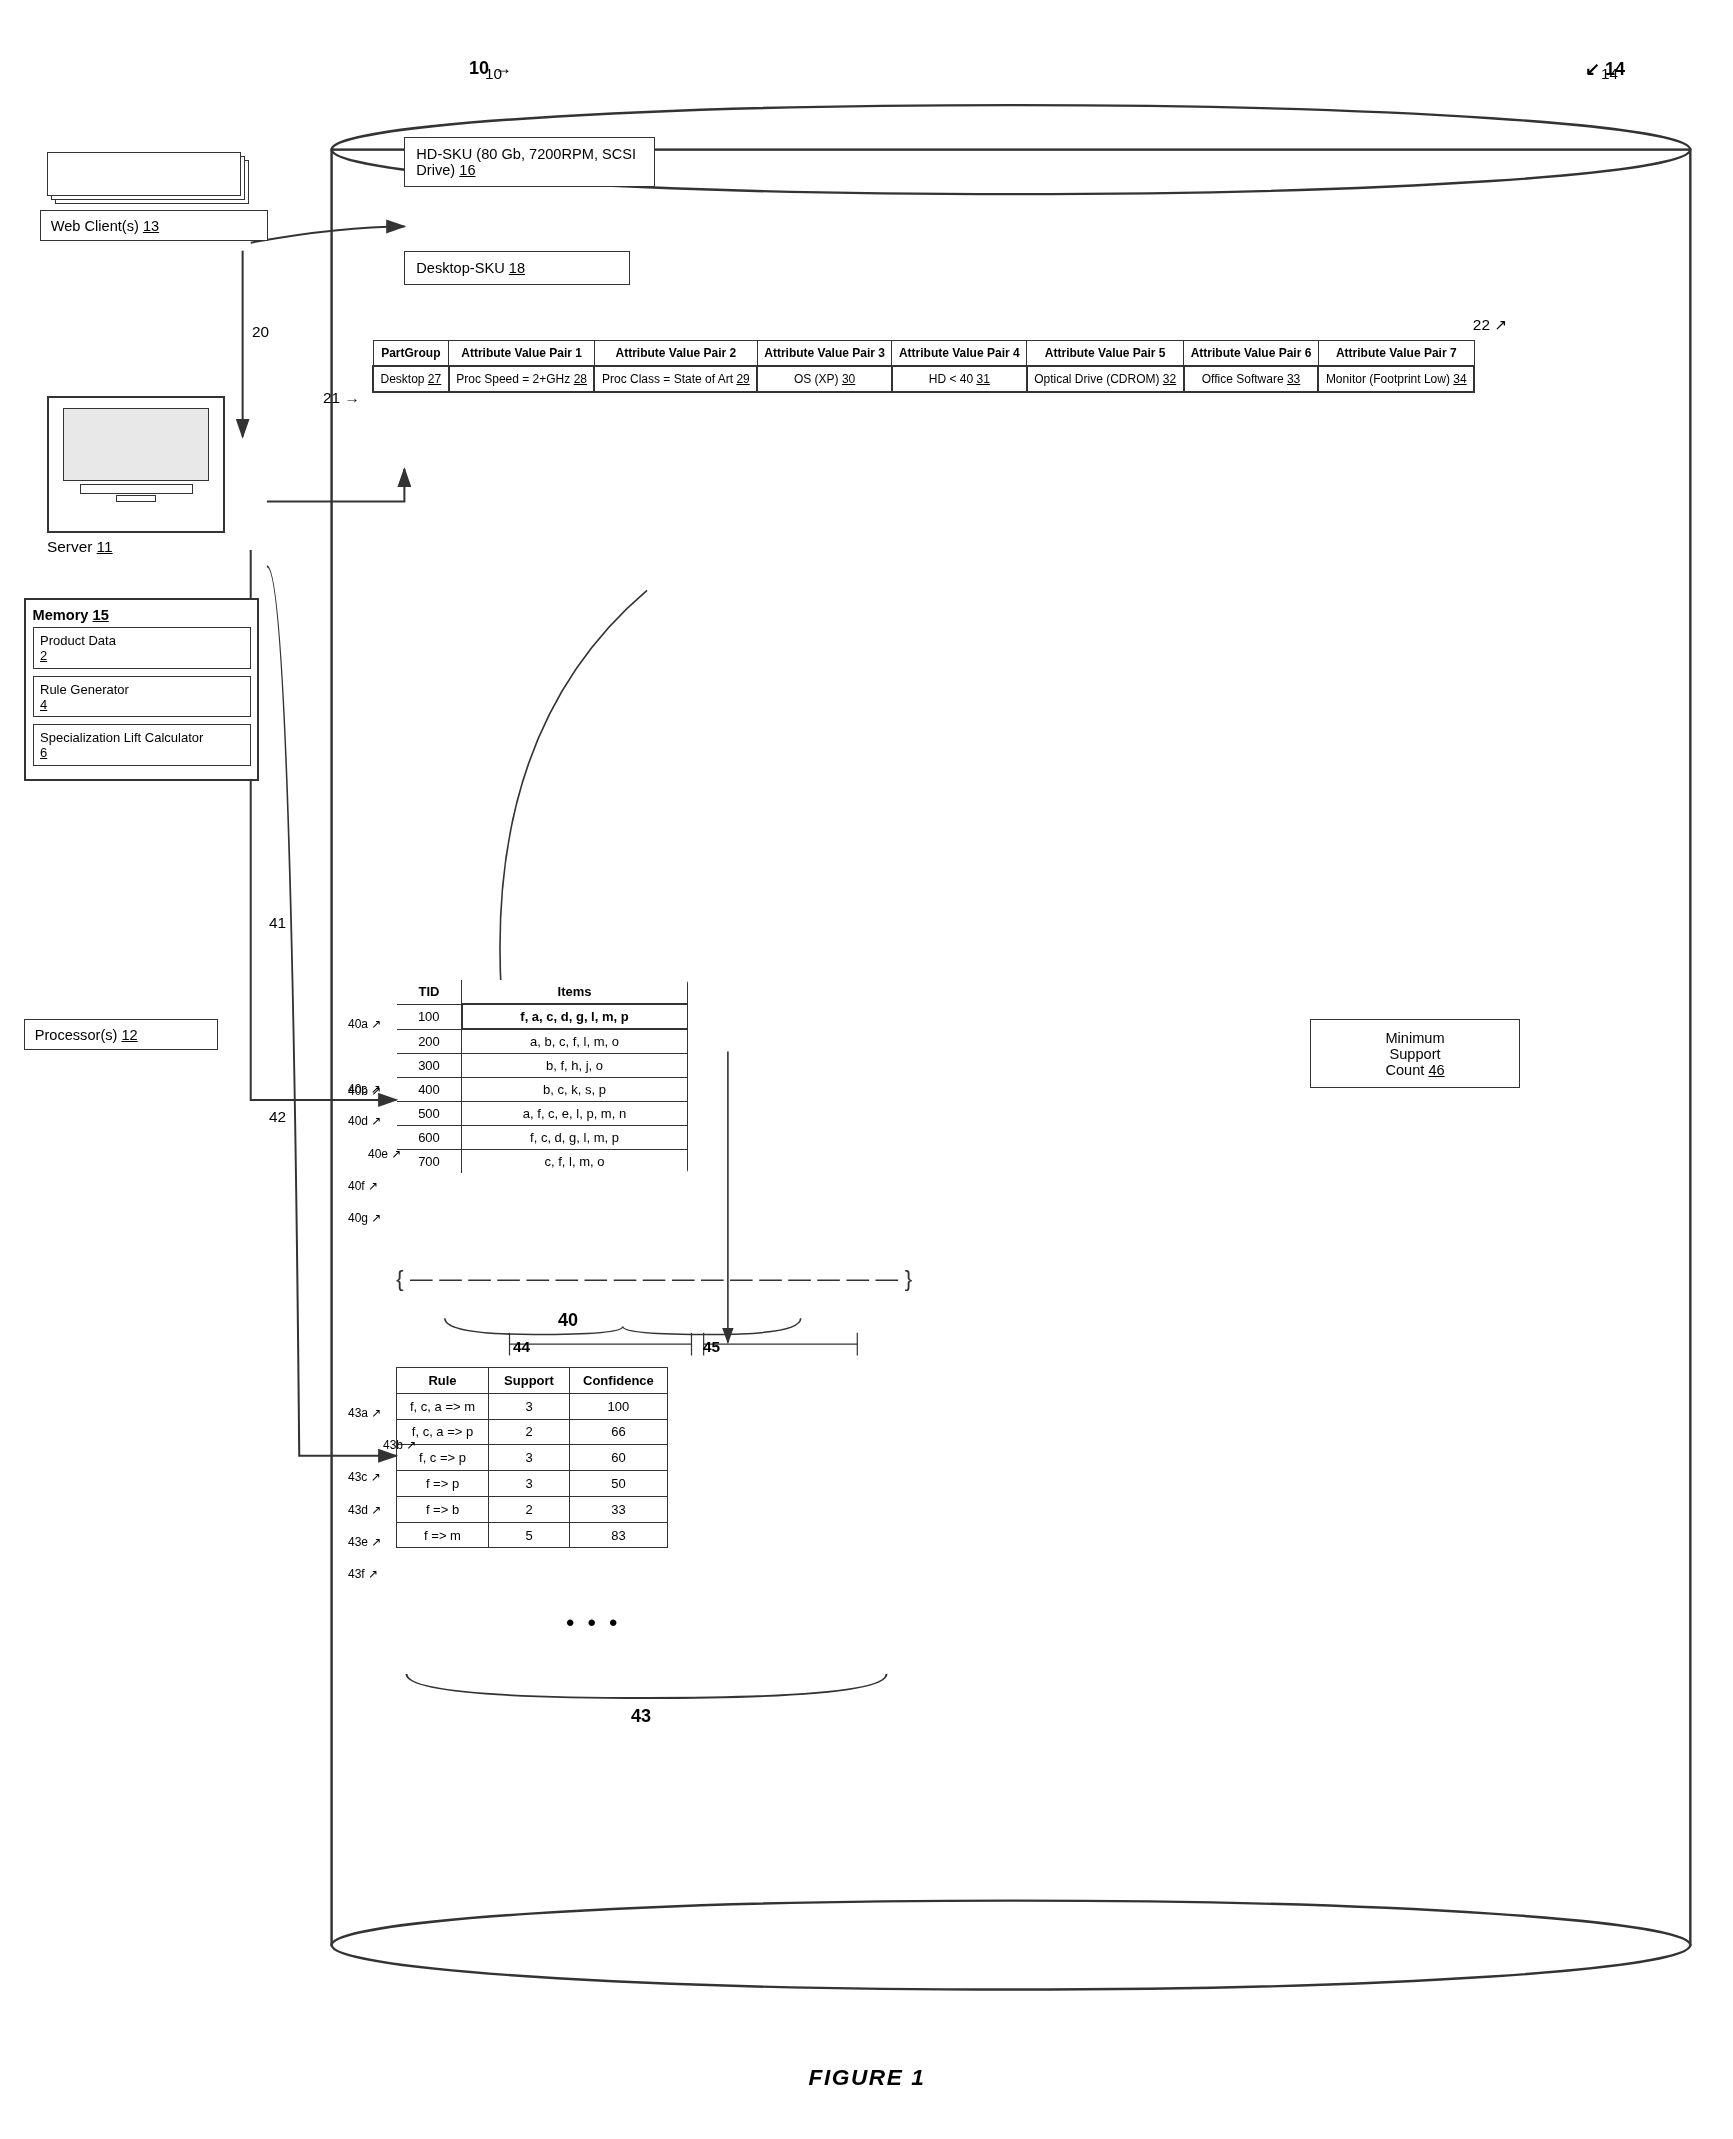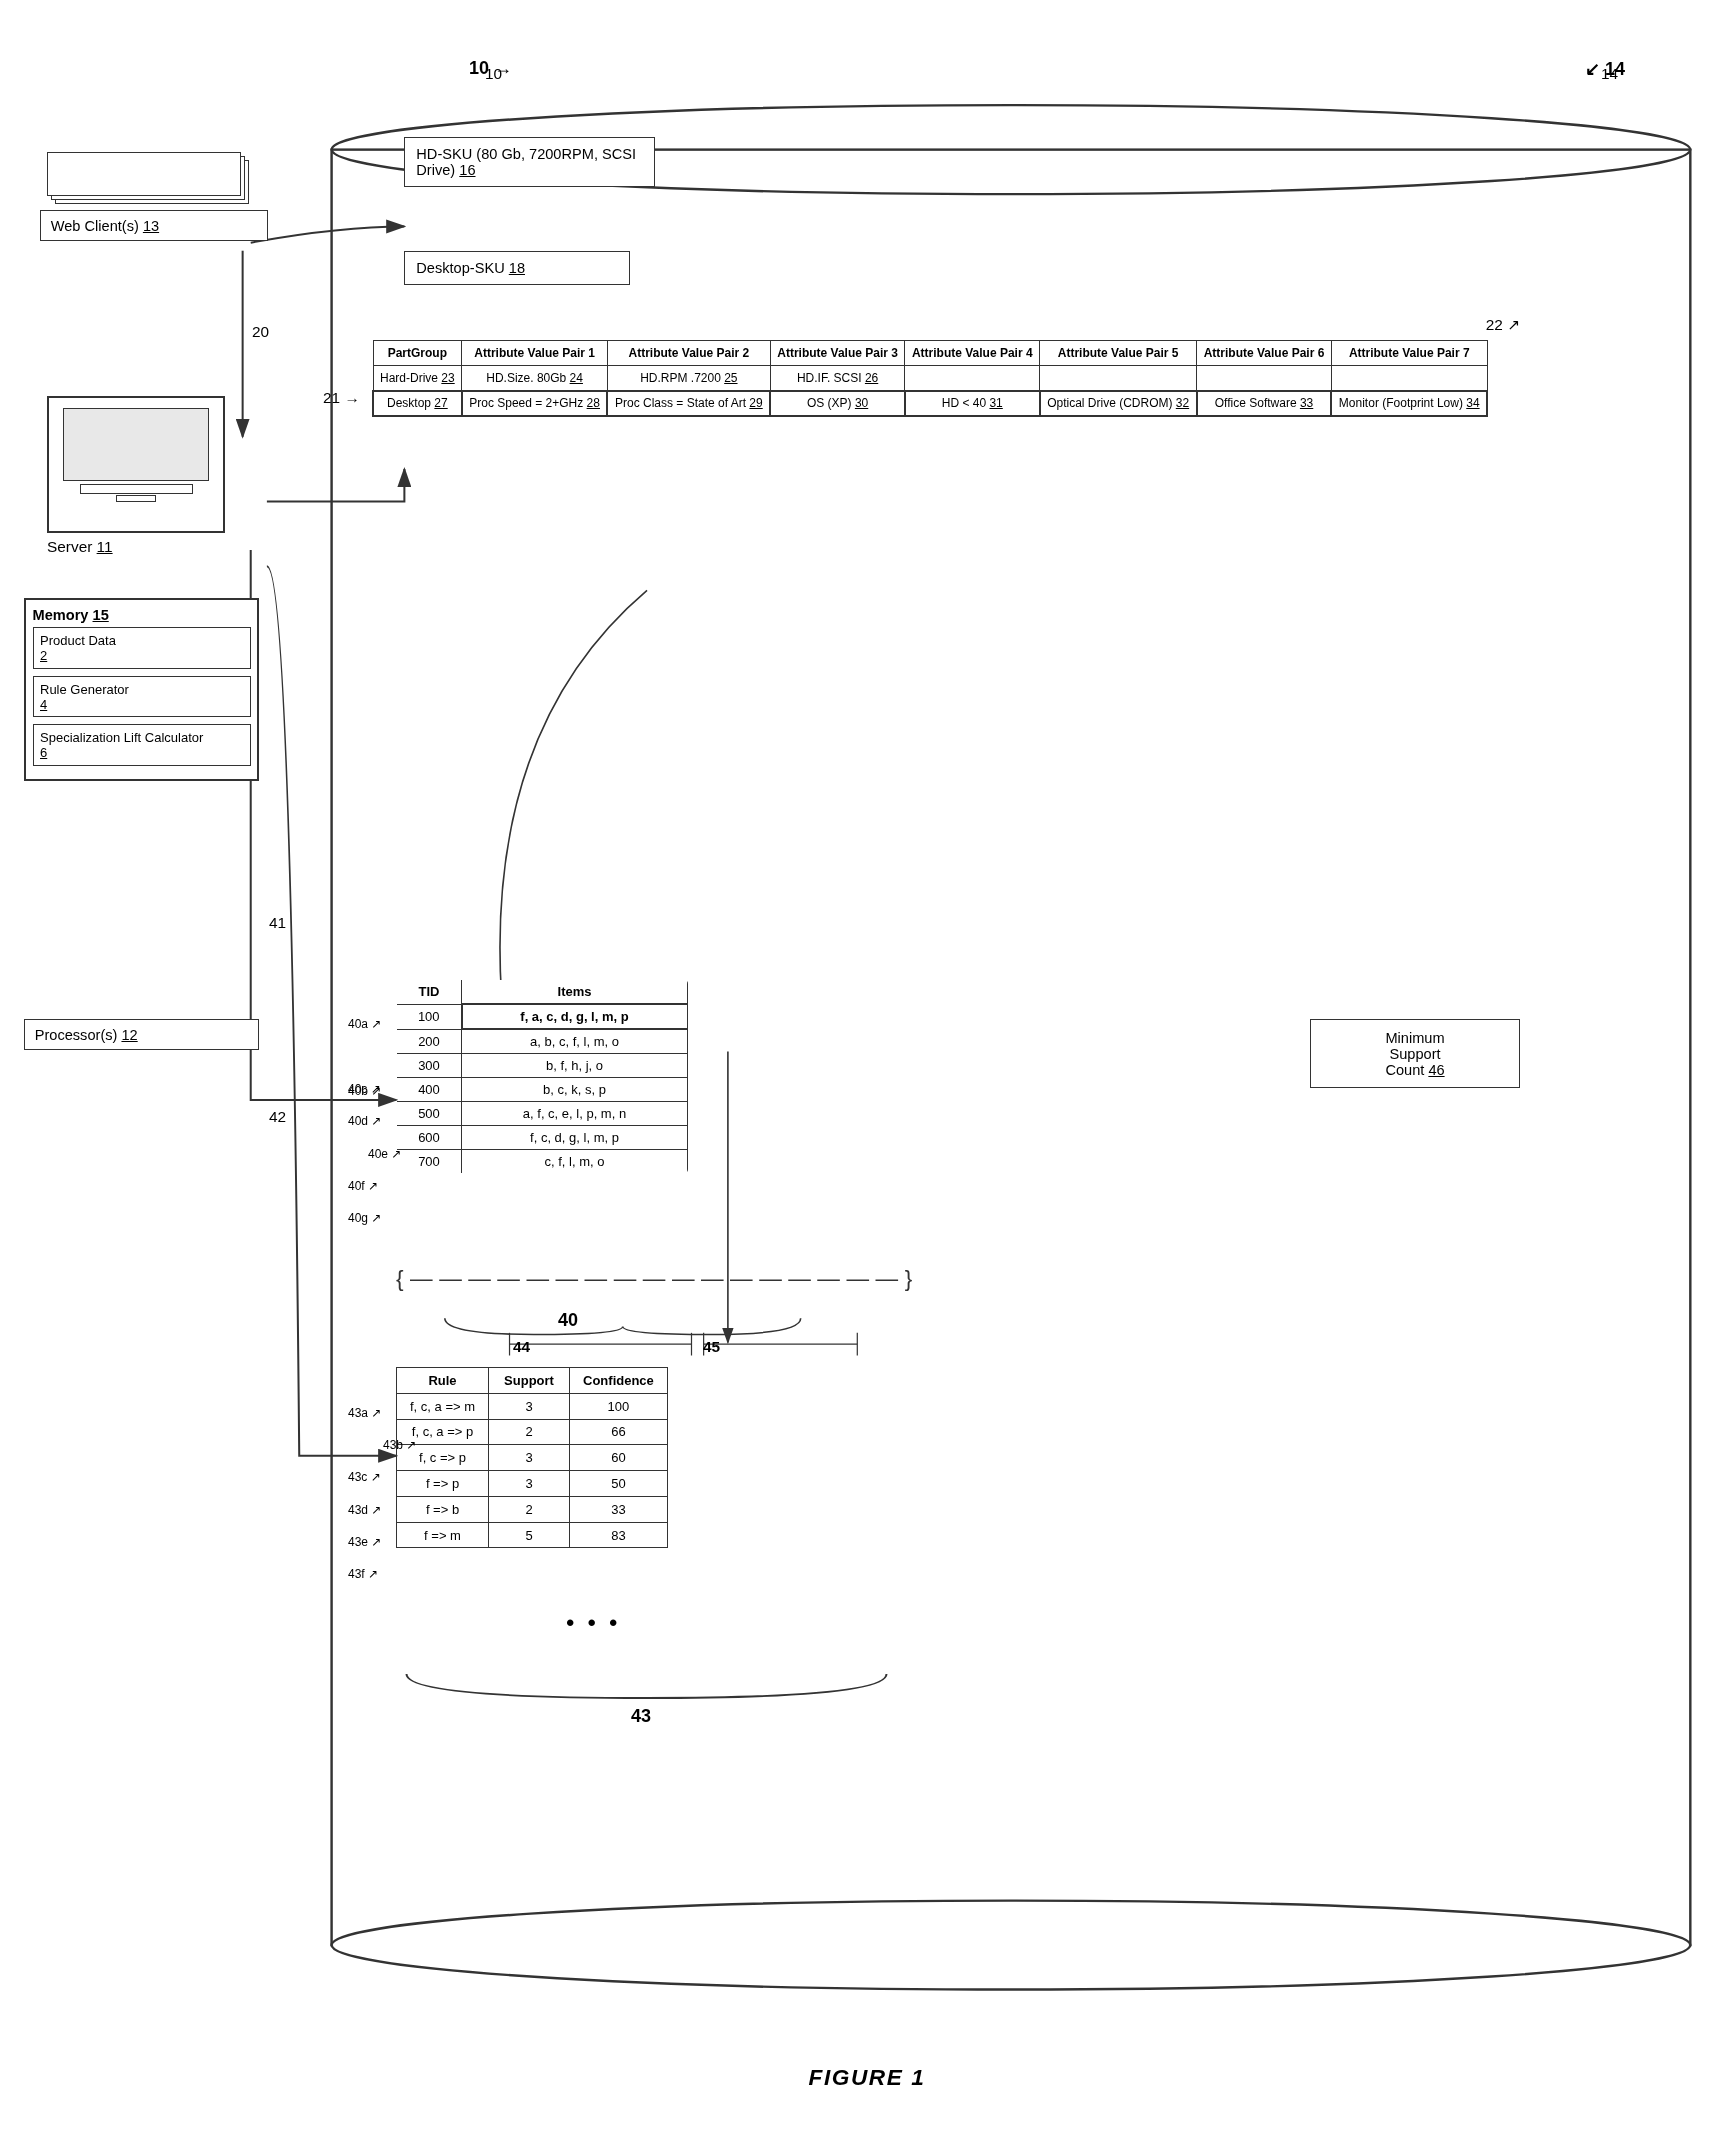--- a/index.html
+++ b/index.html
@@ -67,21 +67,21 @@
       margin-bottom: 6.5px;
       font-size: 13px;
       background: #fff;
     }
 
     
     .processor-box {
       position: absolute;
       top: 1019px;
       left: 24px;
-      width: 235px;
+      width: 194px;
       border: 1.6px solid #333;
       background: #fff;
       padding: 6.5px 9.7px;
       font-size: 14.6px;
     }
 
     
     .hd-sku-box {
       position: absolute;
       top: 137px;
@@ -242,30 +242,20 @@
           <tr>
         <td style="font-weight:bold;">PartGroup</td>
         <td style="font-weight:bold;">Attribute Value Pair 1</td>
         <td style="font-weight:bold;">Attribute Value Pair 2</td>
         <td style="font-weight:bold;">Attribute Value Pair 3</td>
         <td style="font-weight:bold;">Attribute Value Pair 4</td>
         <td style="font-weight:bold;">Attribute Value Pair 5</td>
         <td style="font-weight:bold;">Attribute Value Pair 6</td>
         <td style="font-weight:bold;">Attribute Value Pair 7</td>
       </tr>
-      <tr>
-        <td>Hard-Drive <span style="text-decoration:underline">23</span></td>
-        <td>HD.Size. 80Gb <span style="text-decoration:underline">24</span></td>
-        <td>HD.RPM .7200 <span style="text-decoration:underline">25</span></td>
-        <td>HD.IF. SCSI <span style="text-decoration:underline">26</span></td>
-        <td></td>
-        <td></td>
-        <td></td>
-        <td></td>
-      </tr>
       <tr style="border: 2.4px solid #333;">
         <td style="border:2.4px solid #333;">Desktop <span style="text-decoration:underline">27</span></td>
         <td style="border:2.4px solid #333;">Proc Speed = 2+GHz <span style="text-decoration:underline">28</span></td>
         <td style="border:2.4px solid #333;">Proc Class = State of Art <span style="text-decoration:underline">29</span></td>
         <td style="border:2.4px solid #333;">OS (XP) <span style="text-decoration:underline">30</span></td>
         <td style="border:2.4px solid #333;">HD &lt; 40 <span style="text-decoration:underline">31</span></td>
         <td style="border:2.4px solid #333;margin-top:44px;">Optical Drive (CDROM) <span style="text-decoration:underline">32</span></td>
         <td style="border:2.4px solid #333;">Office Software <span style="text-decoration:underline">33</span></td>
         <td style="border:2.4px solid #333;">Monitor (Footprint Low) <span style="text-decoration:underline">34</span></td>
       </tr>

